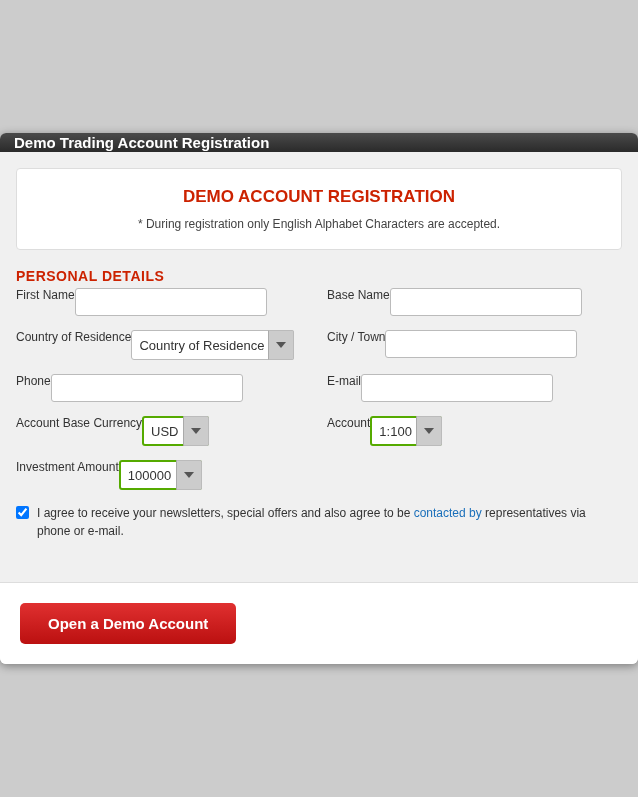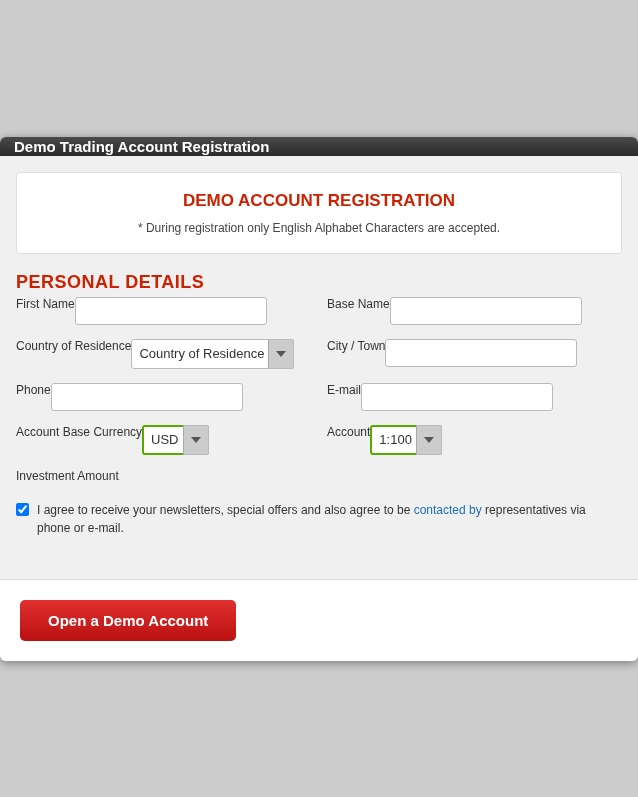--- a/index.html
+++ b/index.html
@@ -45,21 +45,21 @@
       margin-bottom: 10px;
       text-transform: uppercase;
     }
     .info-box-text {
       color: #444;
       font-size: 12px;
     }
     .section-title {
       color: #cc2200;
       font-weight: bold;
-      font-size: 18px;
+      font-size: 14px;
       text-transform: uppercase;
       margin-bottom: 4px;
       letter-spacing: 0.5px;
     }
     .form-section {
       background: #f0f0f0;
       padding: 0 0 10px 0;
     }
     .form-row {
       display: flex;
@@ -250,20 +250,31 @@
             <div class="select-arrow">
               <div class="select-arrow-inner"></div>
             </div>
           </div>
         </div>
       </div>
 
       <div class="form-row">
         <div class="form-group" style="max-width: 49%;">
           <label class="form-label">Investment Amount</label>
+          <div class="select-wrapper">
+            <select class="form-select">
+              <option selected="">100000</option>
+              <option>50000</option>
+              <option>25000</option>
+              <option>10000</option>
+            </select>
+            <div class="select-arrow">
+              <div class="select-arrow-inner"></div>
+            </div>
+          </div>
         </div>
       </div>
 
       <div class="checkbox-row">
         <input type="checkbox" checked="" style="">
         <span class="checkbox-text">
           I agree to receive your newsletters, special offers and also agree to be <a>contacted by</a> representatives via phone or e-mail.
         </span>
       </div>
 

